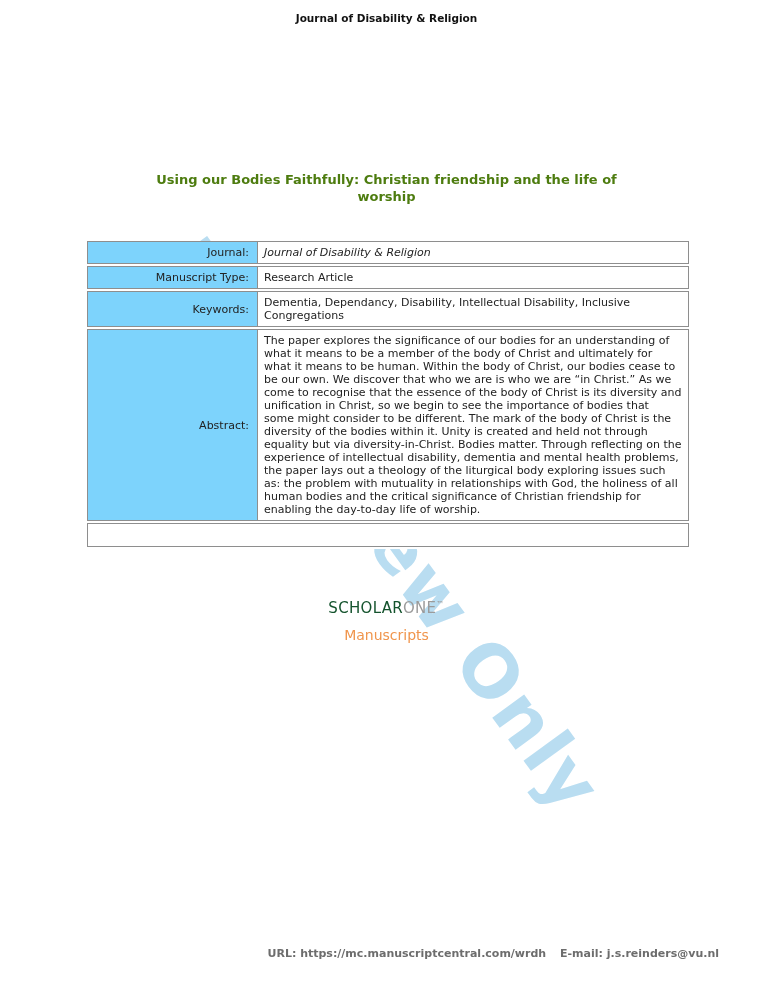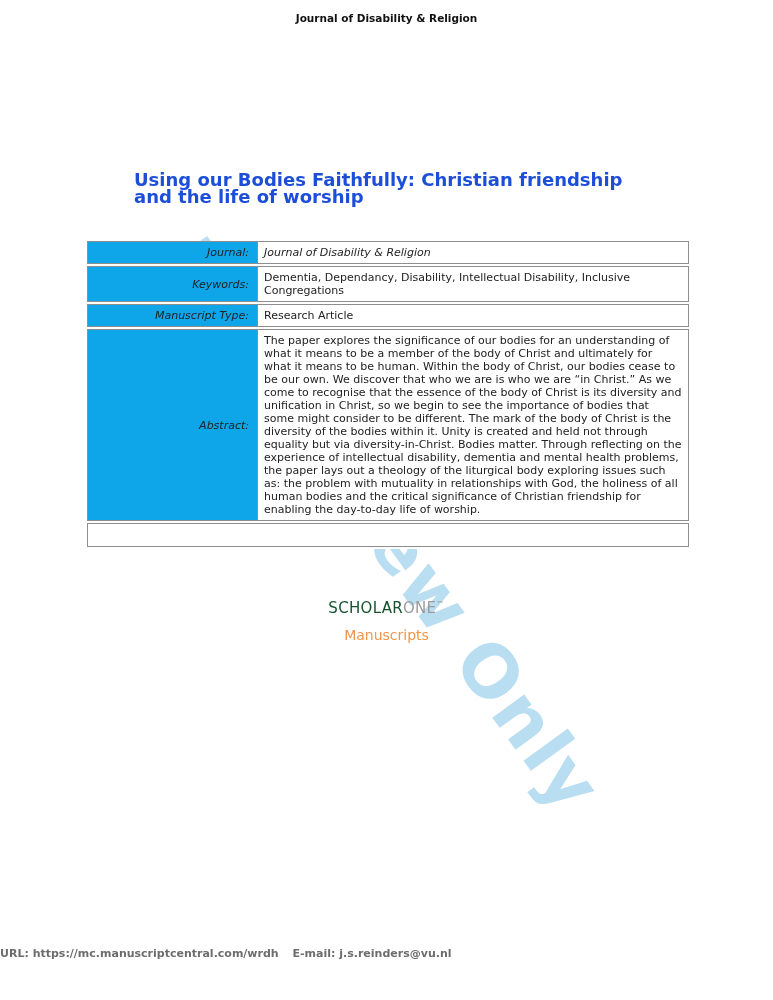--- a/index.html
+++ b/index.html
@@ -15,23 +15,23 @@
   .running-header {
     position: absolute; top: 12px; left: 0; width: 773px;
     text-align: center;
     font-size: 10.5px; font-weight: bold; color: #111111;
   }
 
   .paper-title {
     position: absolute; top: 171px; left: 50%;
     transform: translateX(-50%);
     width: 505px;
-    text-align: left;
-    font-size: 18px; font-weight: bold; line-height: 17px;
-    color: #1d4ed8;
+    text-align: center;
+    font-size: 13px; font-weight: bold; line-height: 17px;
+    color: #4d7c0f;
   }
 
   
   .watermark {
     position: absolute; left: 215px; top: 222px;
     font-size: 72px; font-weight: bold; letter-spacing: 2px;
     color: #b9ddf1;
     white-space: nowrap;
     transform-origin: 0 0;
     transform: rotate(54deg);
@@ -46,27 +46,26 @@
     font-size: 11px; line-height: 13px;
   }
   .trow {
     display: flex;
     border: 1px solid #8e8e8e;
     background: #ffffff;
     margin-bottom: 2px;
   }
   .tlabel {
     width: 170px; box-sizing: border-box;
-    background: #0ea5e9;
+    background: #7dd3fc;
     border-right: 1px solid #8e8e8e;
     display: flex; align-items: center; justify-content: flex-end;
     text-align: right;
     padding: 4px 8px 4px 4px;
     color: #222222;
-    font-style: italic;
   }
   .tvalue {
     flex: 1;
     padding: 4px 6px;
     color: #222222;
   }
   .tvalue.italic { font-style: italic; }
   .trow.empty { height: 24px; box-sizing: border-box; }
 
   .logo {
@@ -76,22 +75,22 @@
     z-index: 2;
     white-space: nowrap;
   }
   .logo-line1 { font-size: 15px; letter-spacing: 0.3px; line-height: 15px; }
   .brand-scholar { color: #14532d; }
   .brand-one { color: #9b9b9b; margin-top: 36px; }
   .brand-tm { font-size: 8px; vertical-align: super; color: #9b9b9b; }
   .logo-line2 { font-size: 14px; color: #f0954c; margin-top: 12px; line-height: 14px; }
 
   .footer {
-    position: absolute; top: 947px; left: 0; width: 664px;
-    text-align: left;
+    position: absolute; top: 947px; left: 0; width: 719px;
+    text-align: right;
     font-size: 11px; font-weight: bold; color: #6d6d6d;
     z-index: 2;
   }
   .footer .email-part { margin-left: 10px; }
 </style>
 </head>
 <body>
 
 <div class="running-header">Journal of Disability &amp; Religion</div>
 
@@ -101,27 +100,27 @@
 
 <div class="mtable">
 
   <div class="trow">
     <div class="tlabel">Journal:</div>
     <div class="tvalue italic">Journal of Disability &amp; Religion</div>
   </div>
 
 
   <div class="trow">
-    <div class="tlabel">Keywords:</div>
-    <div class="tvalue">Dementia, Dependancy, Disability, Intellectual Disability, Inclusive Congregations</div>
+    <div class="tlabel">Manuscript Type:</div>
+    <div class="tvalue">Research Article</div>
   </div>
 
   <div class="trow">
-    <div class="tlabel">Manuscript Type:</div>
-    <div class="tvalue">Research Article</div>
+    <div class="tlabel">Keywords:</div>
+    <div class="tvalue">Dementia, Dependancy, Disability, Intellectual Disability, Inclusive Congregations</div>
   </div>
 
   <div class="trow">
     <div class="tlabel">Abstract:</div>
     <div class="tvalue">The paper explores the significance of our bodies for an understanding of what it means to be a member of the body of Christ and ultimately for what it means to be human. Within the body of Christ, our bodies cease to be our own. We discover that who we are is who we are “in Christ.” As we come to recognise that the essence of the body of Christ is its diversity and unification in Christ, so we begin to see the importance of bodies that some might consider to be different. The mark of the body of Christ is the diversity of the bodies within it. Unity is created and held not through equality but via diversity-in-Christ. Bodies matter. Through reflecting on the experience of intellectual disability, dementia and mental health problems, the paper lays out a theology of the liturgical body exploring issues such as: the problem with mutuality in relationships with God, the holiness of all human bodies and the critical significance of Christian friendship for enabling the day-to-day life of worship.</div>
   </div>
 
   <div class="trow empty"></div>
 
 </div>

